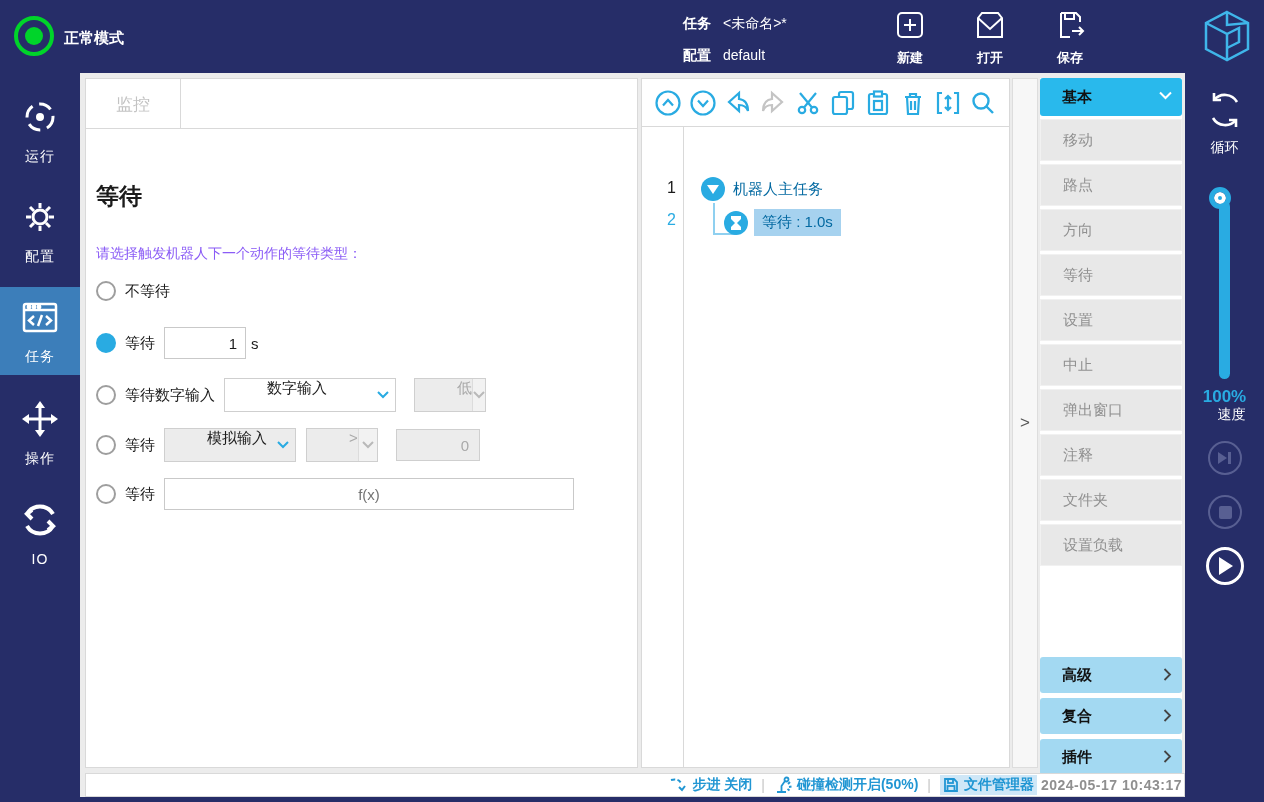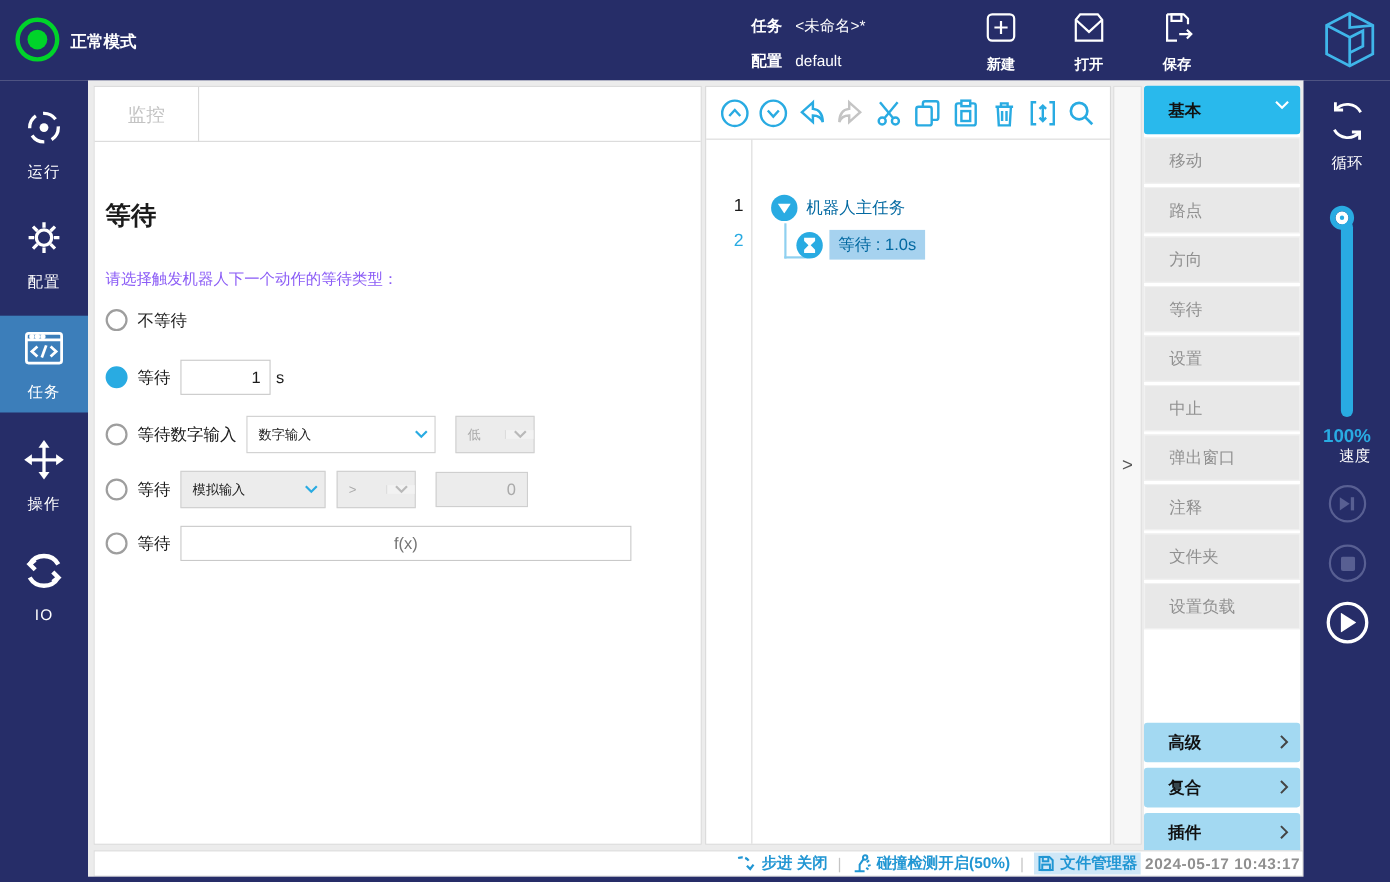--- a/index.html
+++ b/index.html
@@ -34,21 +34,21 @@
   .tab { height:50px; display:flex; align-items:center; justify-content:center; font-size:17px; border-right:1px solid #d9d9d9; cursor:pointer; }
   #tab-cmd { width:83px; font-weight:bold; color:#1b1b1b; }
   #tab-mon { width:95px; color:#c3c3c3; }
   #form-body { position:relative; height:638px; }
   #form-title { position:absolute; left:10px; top:52px; font-size:23px; font-weight:bold; color:#1b1b1b; }
   #form-desc { position:absolute; left:10px; top:116px; font-size:14px; color:#8b5cf6; }
   .opt-row { position:absolute; left:10px; display:flex; align-items:center; font-size:15px; color:#1b1b1b; }
   .radio { width:20px; height:20px; border:2px solid #9e9e9e; border-radius:50%; background:#fff; margin-right:9px; flex:none; cursor:pointer; }
   .radio.sel { background:#29abe2; border-color:#29abe2; }
   .opt-row input { height:32px; border:1px solid #c9c9c9; font-size:15px; font-family:inherit; color:#1b1b1b; outline:none; }
-  .dd { height:34px; border:1px solid #cfcfcf; background:#fff; display:flex; align-items:center; font-size:12px; cursor:pointer; }
+  .dd { height:34px; border:1px solid #cfcfcf; background:#fff; display:flex; font-size:15px; cursor:pointer;padding-left:32px; }
   .dd .txt { flex:1; padding-left:10px; }
   .dd .chev { width:26px; display:flex; align-items:center; justify-content:center; border-left:1px solid transparent; }
   .dd.gray { background:#ececec; }
   .dd.disabled { background:#ececec; color:#a9a9a9; }
   .dd.disabled .chev { border-left:1px solid #dcdcdc; background:#f2f2f2; }
   .lab { margin-right:9px; }
 
   
   #tree-panel { position:absolute; left:641px; top:78px; width:369px; height:690px; background:#fff; border:1px solid #d9d9d9; }
   #tree-toolbar { height:48px; border-bottom:1px solid #d9d9d9; display:flex; align-items:center; justify-content:space-between; padding:0 12px; }
@@ -61,21 +61,21 @@
   .tree-label { font-size:15px; color:#0369a1; margin-left:8px; white-space:nowrap; }
   .tree-label.hl { background:#a6d2ef; padding:4px 8px; margin-left:6px; }
   #elbow { position:absolute; left:71px; top:76px; width:22px; height:32px; border-left:2px solid #8fd0f0; border-bottom:2px solid #8fd0f0; }
 
   
   #expander { position:absolute; left:1012px; top:78px; width:26px; height:690px; background:#f7f7f7; border:1px solid #ddd; display:flex; align-items:center; justify-content:center; cursor:pointer; }
   #expander span { font-size:17px; color:#555; }
 
   
   #instr-panel { position:absolute; left:1040px; top:78px; width:142px; height:690px; background:#fff; }
-  #grp-basic { height:44px; background:#29b9ec; border-radius:3px; display:flex; align-items:center; font-size:15px; font-weight:bold; color:#111; padding-left:22px; cursor:pointer; position:relative; }
+  #grp-basic { height:38px; background:#29b9ec; border-radius:3px; display:flex; align-items:center; font-size:15px; font-weight:bold; color:#111; padding-left:22px; cursor:pointer; position:relative; }
   #grp-basic svg { position:absolute; right:10px; top:13px; }
   .instr-item { height:42px; margin-top:3px; background:#e8e8e8; color:#909090; font-size:15px; display:flex; align-items:center; padding-left:22px; cursor:pointer; border:1px solid #f1f1f1; }
   .grp-collapsed { position:absolute; left:0; width:142px; height:36px; background:#a3d9f2; border-radius:3px; display:flex; align-items:center; font-size:15px; font-weight:bold; color:#111; padding-left:22px; cursor:pointer; }
   .grp-collapsed svg { position:absolute; right:10px; top:11px; }
   #grp-adv { top:579px; } #grp-comp { top:620px; } #grp-plug { top:661px; }
 
   
   #statusbar { position:absolute; left:85px; top:773px; width:1100px; height:24px; background:#fff; border:1px solid #d9d9d9; display:flex; align-items:center; justify-content:flex-end; font-size:14px; font-weight:bold; color:#2196d3; }
   .st-item { display:flex; align-items:center; gap:5px; cursor:pointer; }
   .st-sep { color:#c5c5c5; margin:0 9px; font-weight:normal; }

